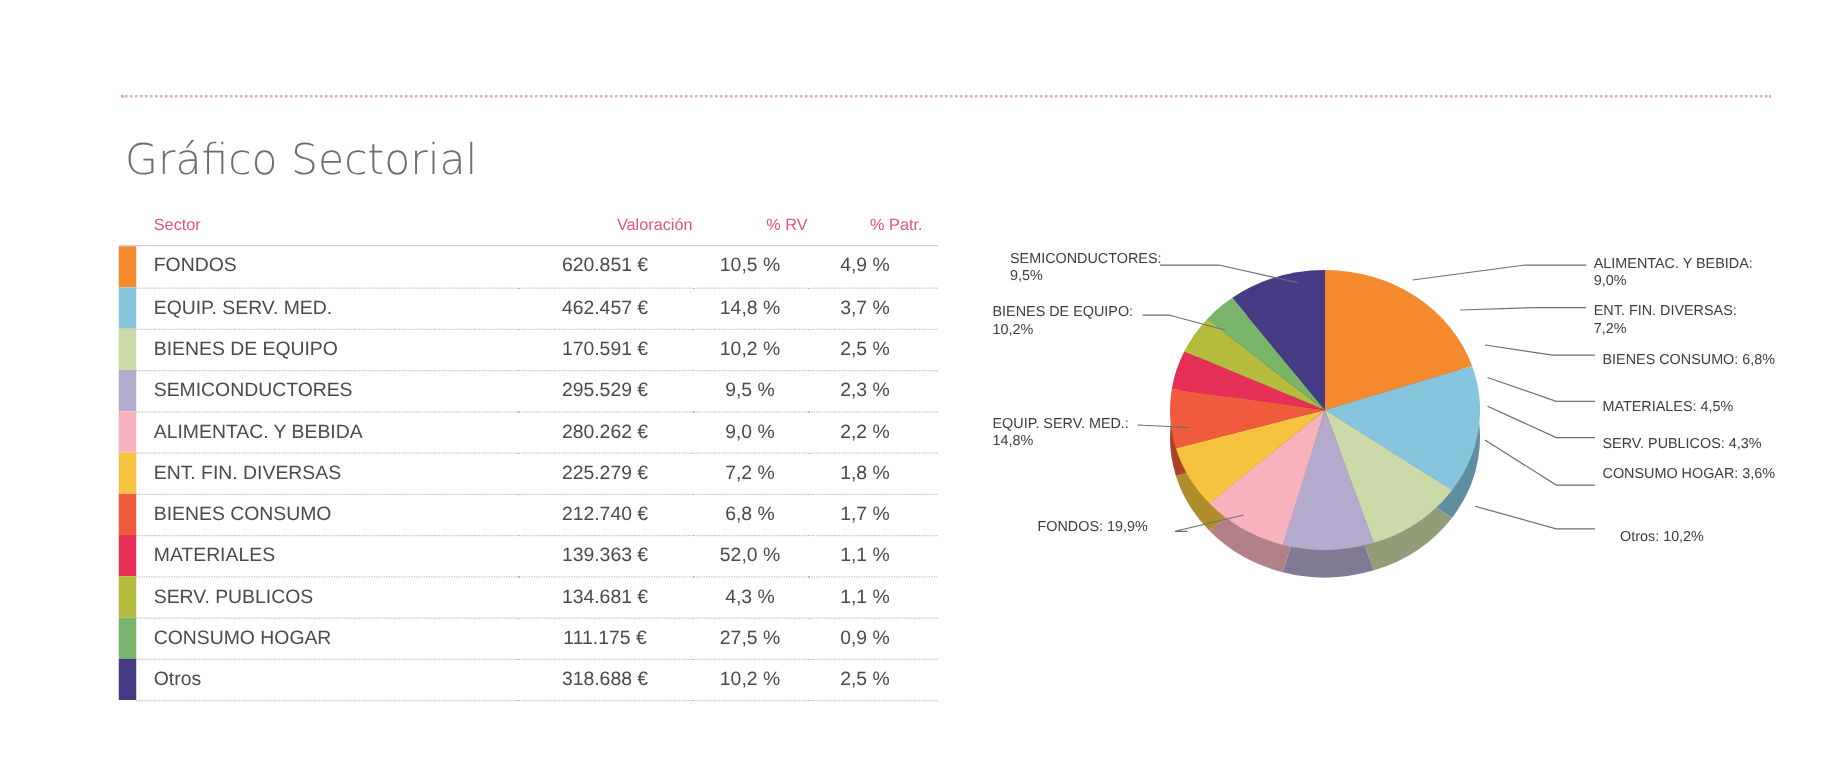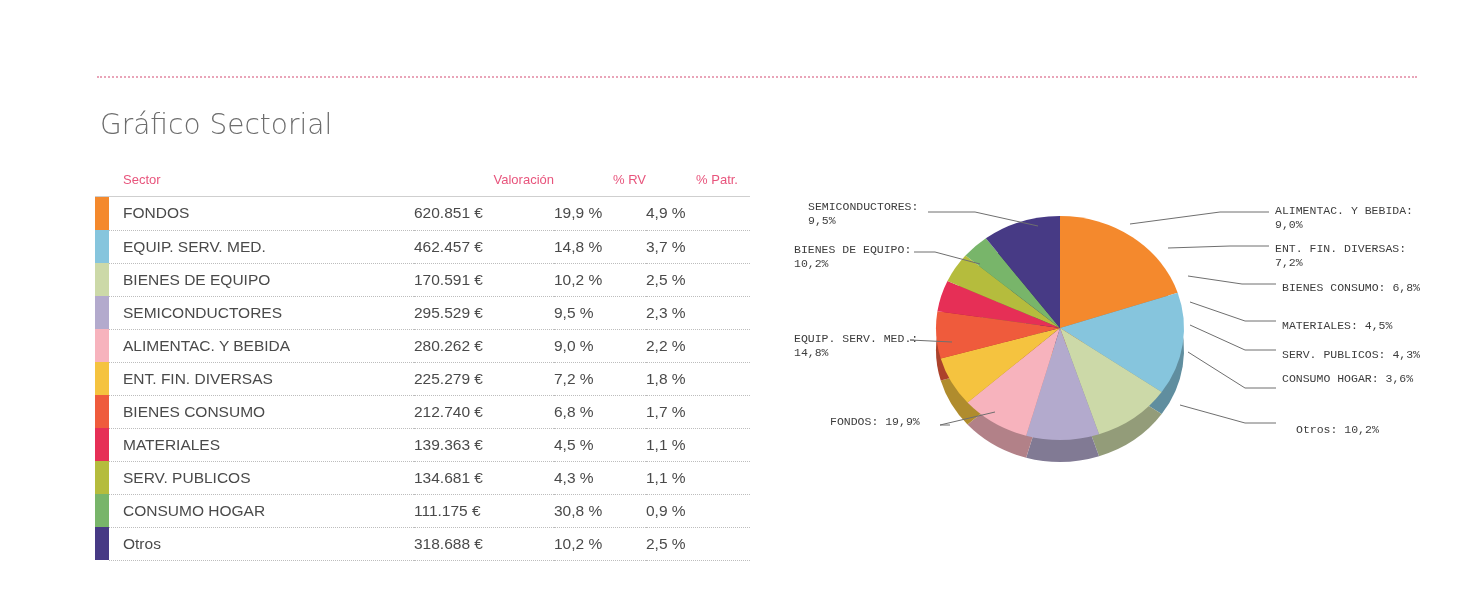--- a/index.html
+++ b/index.html
@@ -37,21 +37,21 @@
     top: 76px;
     width: 1320px;
     height: 0;
     border-top: 2px dotted #e9a4b8;
   }
 
   #section-title {
     position: absolute;
     left: 100px;
     top: 108px;
-    font-size: 28px;
+    font-size: 34px;
     color: #6d6d6d;
     font-family: "DejaVu Sans", sans-serif;
     font-weight: 300;
   }
 
   
   #sector-table {
     position: absolute;
     left: 95px;
     top: 168px;
@@ -71,21 +71,21 @@
     width: 14px;
     border-bottom: 1.5px solid #cfcfcf;
   }
   #sector-table thead th.th-sector {
     text-align: left;
     padding-left: 14px;
   }
   #sector-table tbody td {
     padding: 7px 0;
     border-bottom: 1px dotted #bdbdbd;
-    text-align: left;
+    text-align: center;
     color: #4a4a4a;
     white-space: nowrap;
   }
   #sector-table tbody td.c-name {
     text-align: left;
     padding-left: 14px;
   }
   #sector-table tbody td.c-swatch {
     padding: 0;
     width: 14px;
@@ -110,21 +110,21 @@
     top: 180px;
     width: 640px;
     height: 320px;
   }
   #pie-svg { display: block; }
   .leader-label {
     position: absolute;
     font-size: 11.5px;
     line-height: 1.22;
     color: #3d3d3d;
-    font-family: Liberation Mono, monospace;
+    font-family: Liberation Sans, sans-serif;
   }
   .leader-label.right { text-align: left; }
   .leader-label.left  { text-align: left; }
 </style>
 </head>
 <body>
 
 <div class="page">
 
   <div id="title-rule"></div>
@@ -140,21 +140,21 @@
         <th class="th-pat">% Patr.</th>
       </tr>
     </thead>
     <tbody id="table-body">
         <tr>
           <td class="c-swatch">
             <span class="swatch" style="background:#f4892d"></span>
           </td>
           <td class="c-name">FONDOS</td>
           <td class="c-val">620.851 €</td>
-          <td class="c-rv">19,9 %</td>
+          <td class="c-rv">10,5 %</td>
           <td class="c-pat">4,9 %</td>
         </tr>
         <tr>
           <td class="c-swatch">
             <span class="swatch" style="background:#86c5dd"></span>
           </td>
           <td class="c-name">EQUIP. SERV. MED.</td>
           <td class="c-val">462.457 €</td>
           <td class="c-rv">14,8 %</td>
           <td class="c-pat">3,7 %</td>
@@ -203,39 +203,39 @@
           <td class="c-val">212.740 €</td>
           <td class="c-rv">6,8 %</td>
           <td class="c-pat">1,7 %</td>
         </tr>
         <tr>
           <td class="c-swatch">
             <span class="swatch" style="background:#e62f56"></span>
           </td>
           <td class="c-name">MATERIALES</td>
           <td class="c-val">139.363 €</td>
-          <td class="c-rv">4,5 %</td>
+          <td class="c-rv">52,0 %</td>
           <td class="c-pat">1,1 %</td>
         </tr>
         <tr>
           <td class="c-swatch">
             <span class="swatch" style="background:#b5bc3d"></span>
           </td>
           <td class="c-name">SERV. PUBLICOS</td>
           <td class="c-val">134.681 €</td>
           <td class="c-rv">4,3 %</td>
           <td class="c-pat">1,1 %</td>
         </tr>
         <tr>
           <td class="c-swatch">
             <span class="swatch" style="background:#78b56a"></span>
           </td>
           <td class="c-name">CONSUMO HOGAR</td>
           <td class="c-val">111.175 €</td>
-          <td class="c-rv">30,8 %</td>
+          <td class="c-rv">27,5 %</td>
           <td class="c-pat">0,9 %</td>
         </tr>
         <tr>
           <td class="c-swatch">
             <span class="swatch" style="background:#473a85"></span>
           </td>
           <td class="c-name">Otros</td>
           <td class="c-val">318.688 €</td>
           <td class="c-rv">10,2 %</td>
           <td class="c-pat">2,5 %</td>

